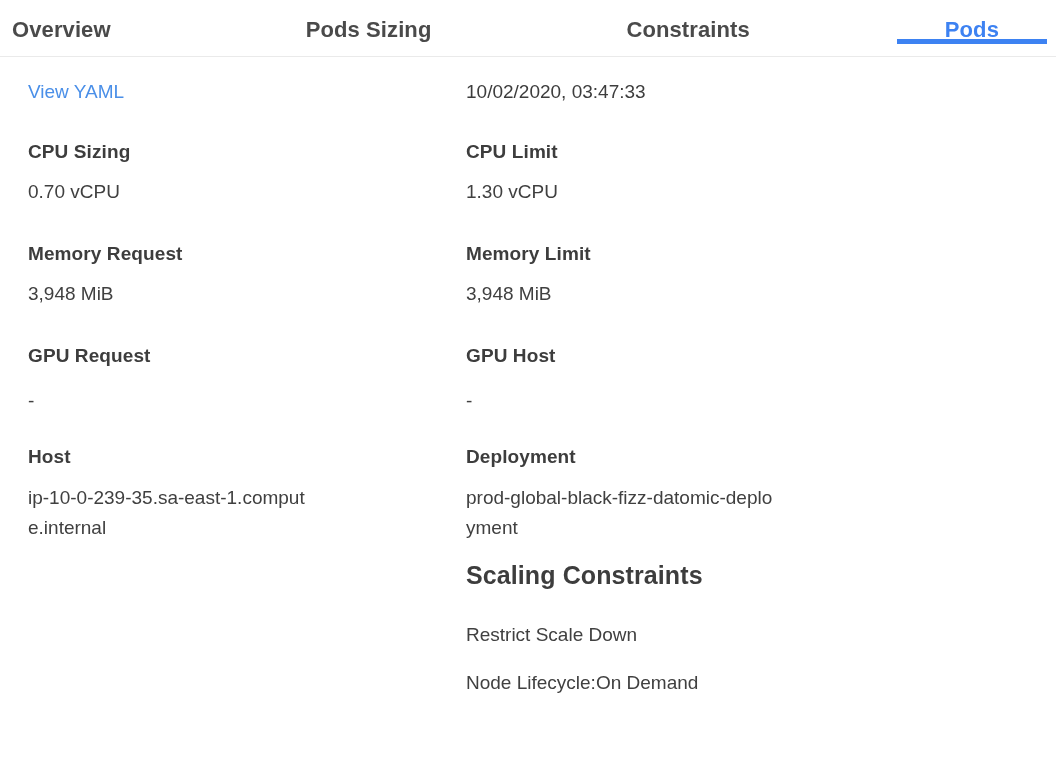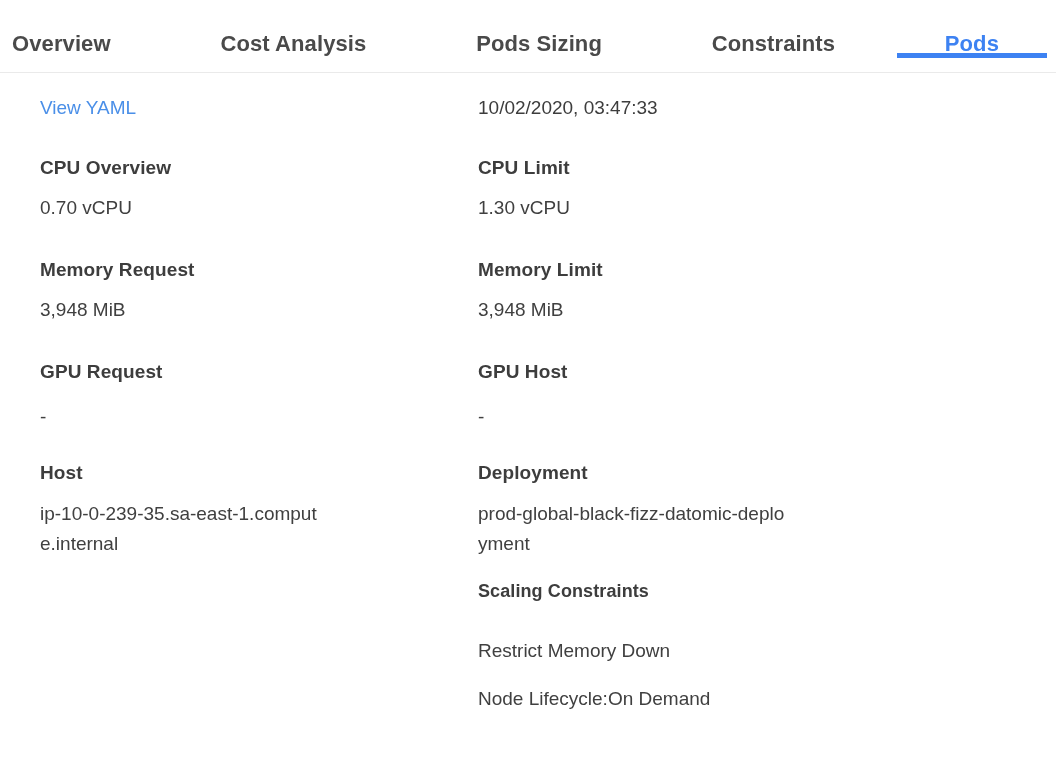--- a/index.html
+++ b/index.html
@@ -7,22 +7,22 @@
     width: 1056px; height: 758px;
     background: #ffffff;
     font-family: "Liberation Sans", "DejaVu Sans", sans-serif;
     overflow: hidden;
   }
 
   
   .tabbar {
     display: flex;
     justify-content: space-between;
-    align-items: center;
-    height: 73px;
+    align-items: flex-start;
+    height: 57px;
     padding: 0 57px 0 12px;
     border-bottom: 1px solid #eaeaea;
   }
   .tab {
     position: relative;
     padding-top: 16px;
     font-size: 22px;
     font-weight: 700;
     line-height: 28px;
     color: #4a4a4a;
@@ -36,21 +36,21 @@
     position: absolute;
     left: -48px; right: -48px;
     bottom: 0;
     height: 5px;
     background: #3d82f2;
   }
 
   
   .content {
     display: flex;
-    padding: 23px 0 0 40px;
+    padding: 23px 0 0 28px;
   }
   .col-left  { width: 438px; flex-shrink: 0; }
   .col-right { flex: 1; min-width: 0; }
 
   .toprow {
     font-size: 19px;
     line-height: 24px;
     margin-bottom: 36px;
   }
   .link {
@@ -80,54 +80,53 @@
   .field-value.link-value {
     line-height: 30px;
     margin-top: 14px;
     word-break: break-all;
   }
   .col-left  .link-value { max-width: 285px; }
   .col-right .link-value { max-width: 310px; }
   .field.host-block, .field.deploy-block { margin-bottom: 20px; }
 
   .scaling-title {
-    font-size: 18px;
+    font-size: 25px;
     font-weight: 700;
     line-height: 24px;
     color: #3d3d3d;
     margin-bottom: 36px;
     letter-spacing: 0.1px;
   }
   .scaling-item {
     font-size: 19px;
     line-height: 24px;
     color: #404040;
     margin-bottom: 24px;
   }
 </style>
 </head>
 <body>
 
 <div class="tabbar">
   <div class="tab">Overview</div>
-  <div class="tab">Cost Analysis</div>
   <div class="tab">Pods Sizing</div>
   <div class="tab">Constraints</div>
   <div class="tab active">Pods</div>
 </div>
 
 <div class="content">
 
   <div class="col-left">
     <div class="toprow">
       <span class="link">View YAML</span>
     </div>
 
     <div class="field">
-      <div class="field-label">CPU Overview</div>
+      <div class="field-label">CPU Sizing</div>
       <div class="field-value">0.70 vCPU</div>
     </div>
 
     <div class="field">
       <div class="field-label">Memory Request</div>
       <div class="field-value">3,948 MiB</div>
     </div>
 
     <div class="field gpu">
       <div class="field-label">GPU Request</div>
@@ -160,18 +159,18 @@
       <div class="field-value">-</div>
     </div>
 
     <div class="field deploy-block">
       <div class="field-label">Deployment</div>
       <div class="field-value link-value link">prod-global-black-fizz-datomic-deployment</div>
     </div>
 
     <div>
       <div class="scaling-title">Scaling Constraints</div>
-      <div class="scaling-item">Restrict Memory Down</div>
+      <div class="scaling-item">Restrict Scale Down</div>
       <div class="scaling-item">Node Lifecycle:On Demand</div>
     </div>
   </div>
 
 </div>
 
 </body></html>

